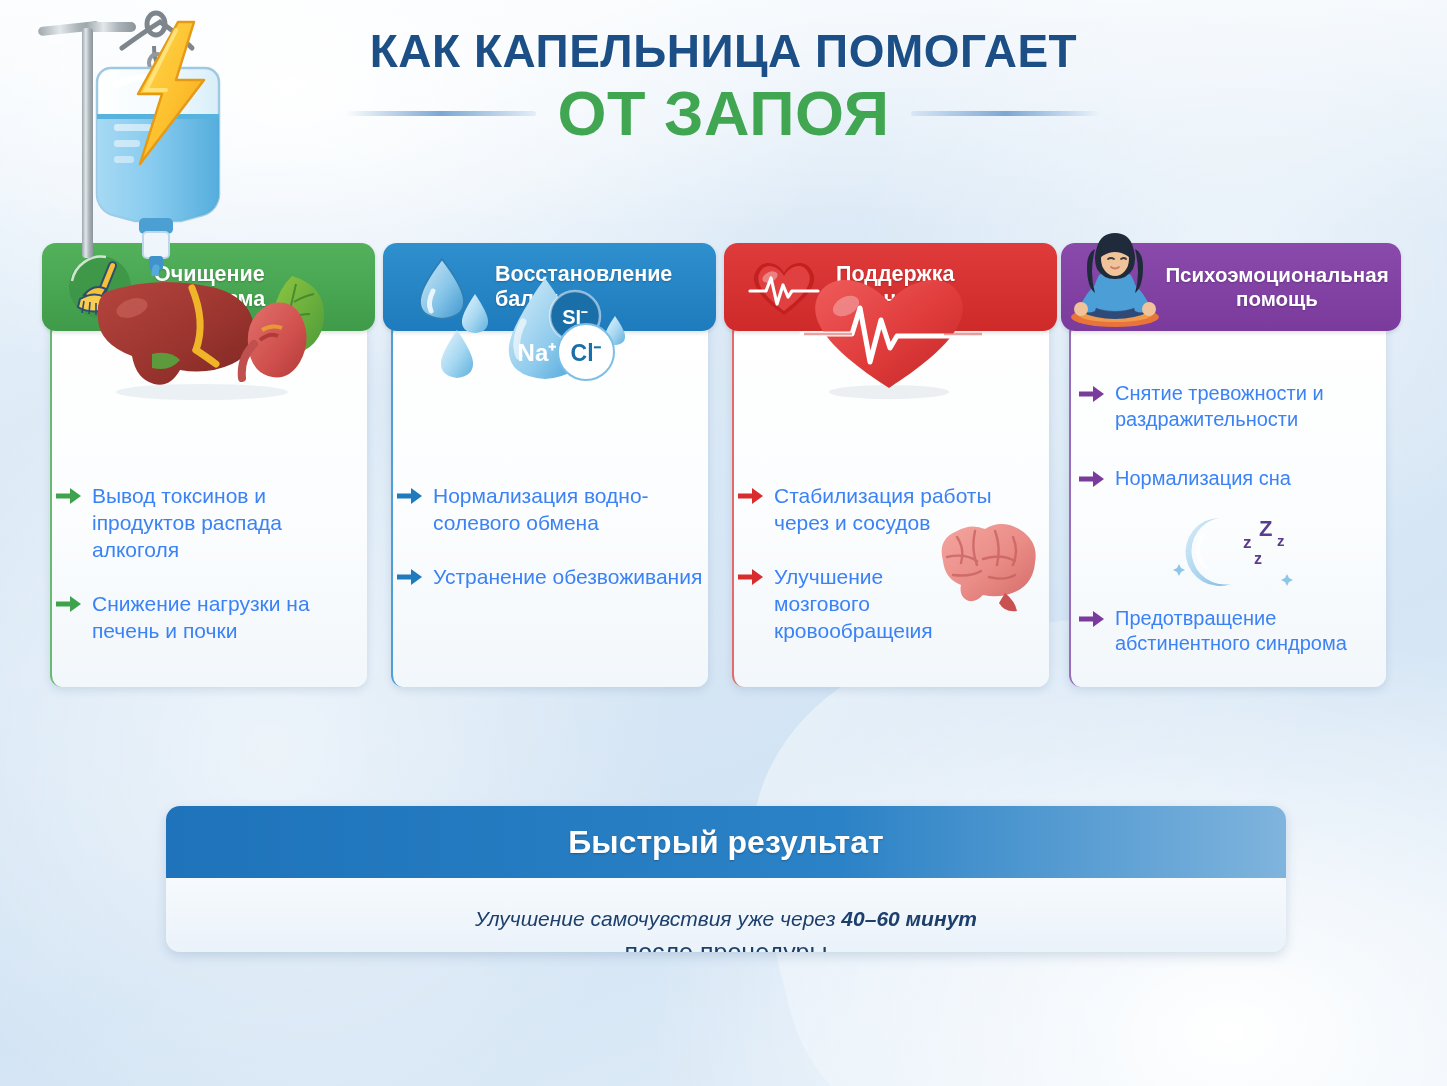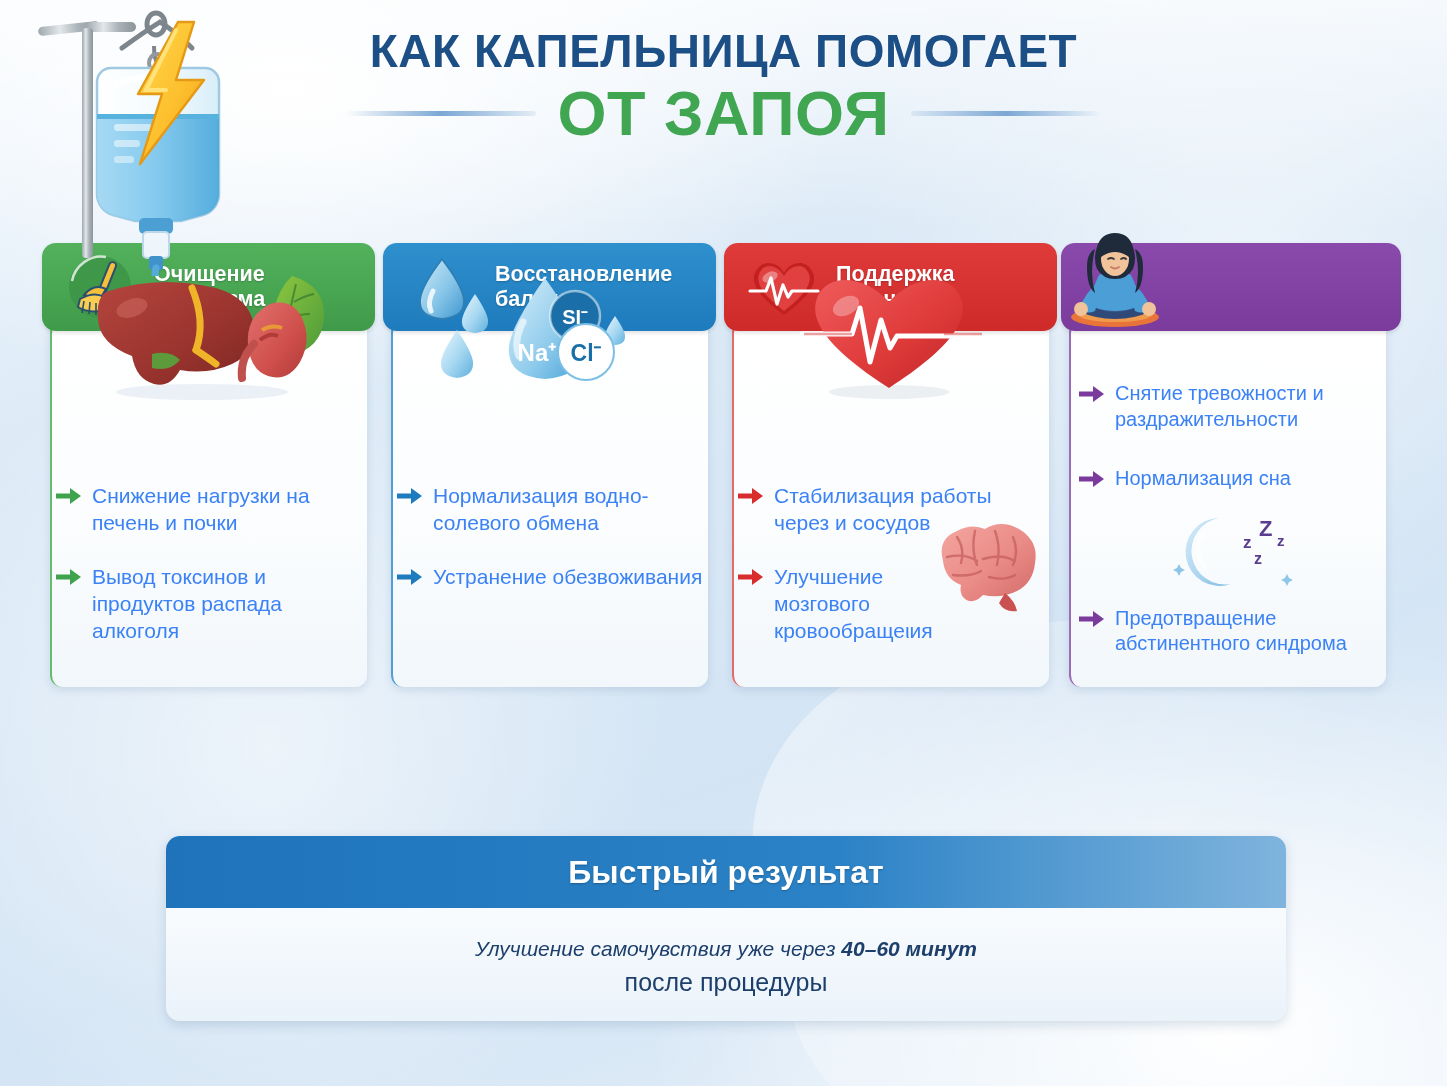--- a/index.html
+++ b/index.html
@@ -79,21 +79,21 @@
 
   .bullet { display:flex; gap:11px; margin-bottom:27px; }
   .bullet-arrow { flex:0 0 auto; width:25px; padding-top:5px; }
   .bullet-text { font-size:21px; color:#3b82f6; line-height:1.28; }
   .card.c4 .bullet-text { font-size:20px; }
 
   .inline-illus { position:absolute; z-index:5; pointer-events:none; }
 
   
   #banner {
-    position:absolute; left:166px; top:836px; width:1120px; height:185px; z-index:5;
+    position:absolute; left:166px; top:806px; width:1120px; height:146px; z-index:5;
     border-radius:14px; overflow:hidden;
     background: linear-gradient(to bottom, #ffffff 0%, #f6fafd 50%, #eaf2fa 100%);
     box-shadow: 0 4px 12px rgba(60,100,140,.2);
   }
   #banner-head {
     height:72px; background: linear-gradient(to right, #1e73ba 0%, #2b82c6 60%, #7fb4dd 100%);
     display:flex; align-items:center; justify-content:center;
   }
   #banner-title { color:#fff; font-size:32px; font-weight:bold; text-shadow:0 1px 2px rgba(0,0,0,.25); }
   #banner-body { padding-top:26px; text-align:center; }
@@ -226,29 +226,29 @@
       </svg>
     </div>
 
     <div class="bullets">
       <div class="bullet">
         <span class="bullet-arrow">
           <svg width="25" height="16" viewBox="0 0 25 16">
               <path d="M0 5.5 h14 v-5.5 l11 8 l-11 8 v-5.5 h-14 z" fill="#3fa34d"></path>
             </svg>
         </span>
+        <span class="bullet-text">Вывод токсинов и іпродуктов распада алкоголя</span>
+      </div>
+      <div class="bullet">
+        <span class="bullet-arrow">
+          <svg width="25" height="16" viewBox="0 0 25 16">
+              <path d="M0 5.5 h14 v-5.5 l11 8 l-11 8 v-5.5 h-14 z" fill="#3fa34d"></path>
+            </svg>
+        </span>
         <span class="bullet-text">Снижение нагрузки на печень и почки</span>
-      </div>
-      <div class="bullet">
-        <span class="bullet-arrow">
-          <svg width="25" height="16" viewBox="0 0 25 16">
-              <path d="M0 5.5 h14 v-5.5 l11 8 l-11 8 v-5.5 h-14 z" fill="#3fa34d"></path>
-            </svg>
-        </span>
-        <span class="bullet-text">Вывод токсинов и іпродуктов распада алкоголя</span>
       </div>
     </div>
   </div>
 
   <div class="card c2">
     <div class="card-body"></div>
     <div class="card-header">
       <div class="card-header-title">
         <div>Восстановление</div>
         <div>баланса</div>
@@ -382,20 +382,24 @@
         <path d="M20 46 q-6 -22 14 -30 q14 -8 28 -2 q16 -10 34 0 q20 12 16 34 q-2 20 -18 28 q-16 8 -34 4 q-10 10 -18 4 q-6 -5 -4 -14 q-16 -6 -18 -24 z" fill="url(#brainG)"></path>
         <path d="M34 22 q8 12 4 26 M52 16 q-4 18 2 34 M72 16 q6 16 2 34 M90 22 q6 14 0 28 M24 42 q18 -4 30 4 M60 44 q18 -6 32 2 M30 60 q18 2 28 -4 M66 62 q16 4 26 -2" stroke="#c55f5d" stroke-width="2.4" fill="none" opacity=".75" stroke-linecap="round"></path>
         <path d="M82 78 q10 8 12 18 q-12 2 -18 -8 z" fill="#c9514f"></path>
       </svg>
     </span>
   </div>
 
   <div class="card c4">
     <div class="card-body" style="left:4px;right:12px;"></div>
     <div class="card-header" style="margin-left:-4px;width:340px;">
+      <div class="card-header-title">
+        <div>Психоэмоциональная</div>
+        <div>помощь</div>
+      </div>
       <span style="position:absolute;left:2px;top:-12px;width:104px;height:100px;">
         <svg width="104" height="100" viewBox="0 0 104 100">
           <ellipse cx="52" cy="86" rx="44" ry="10" fill="#e8743a"></ellipse>
           <ellipse cx="52" cy="83" rx="38" ry="8" fill="#f09a4e"></ellipse>
           <path d="M16 80 q12 -16 36 -16 q24 0 36 16 q-16 8 -36 8 q-20 0 -36 -8 z" fill="#2f4a78"></path>
           <path d="M34 78 q18 -10 36 0 q-18 6 -36 0 z" fill="#3c5d90"></path>
           <path d="M36 44 q16 -8 32 0 q8 14 6 32 q-22 8 -44 0 q-2 -18 6 -32 z" fill="#4b9ed6"></path>
           <path d="M36 50 q-14 12 -20 28 q8 6 16 2 q4 -14 10 -20 z" fill="#4b9ed6"></path>
           <path d="M68 50 q14 12 20 28 q-8 6 -16 2 q-4 -14 -10 -20 z" fill="#4b9ed6"></path>
           <circle cx="18" cy="78" r="7" fill="#f0c39a"></circle>

